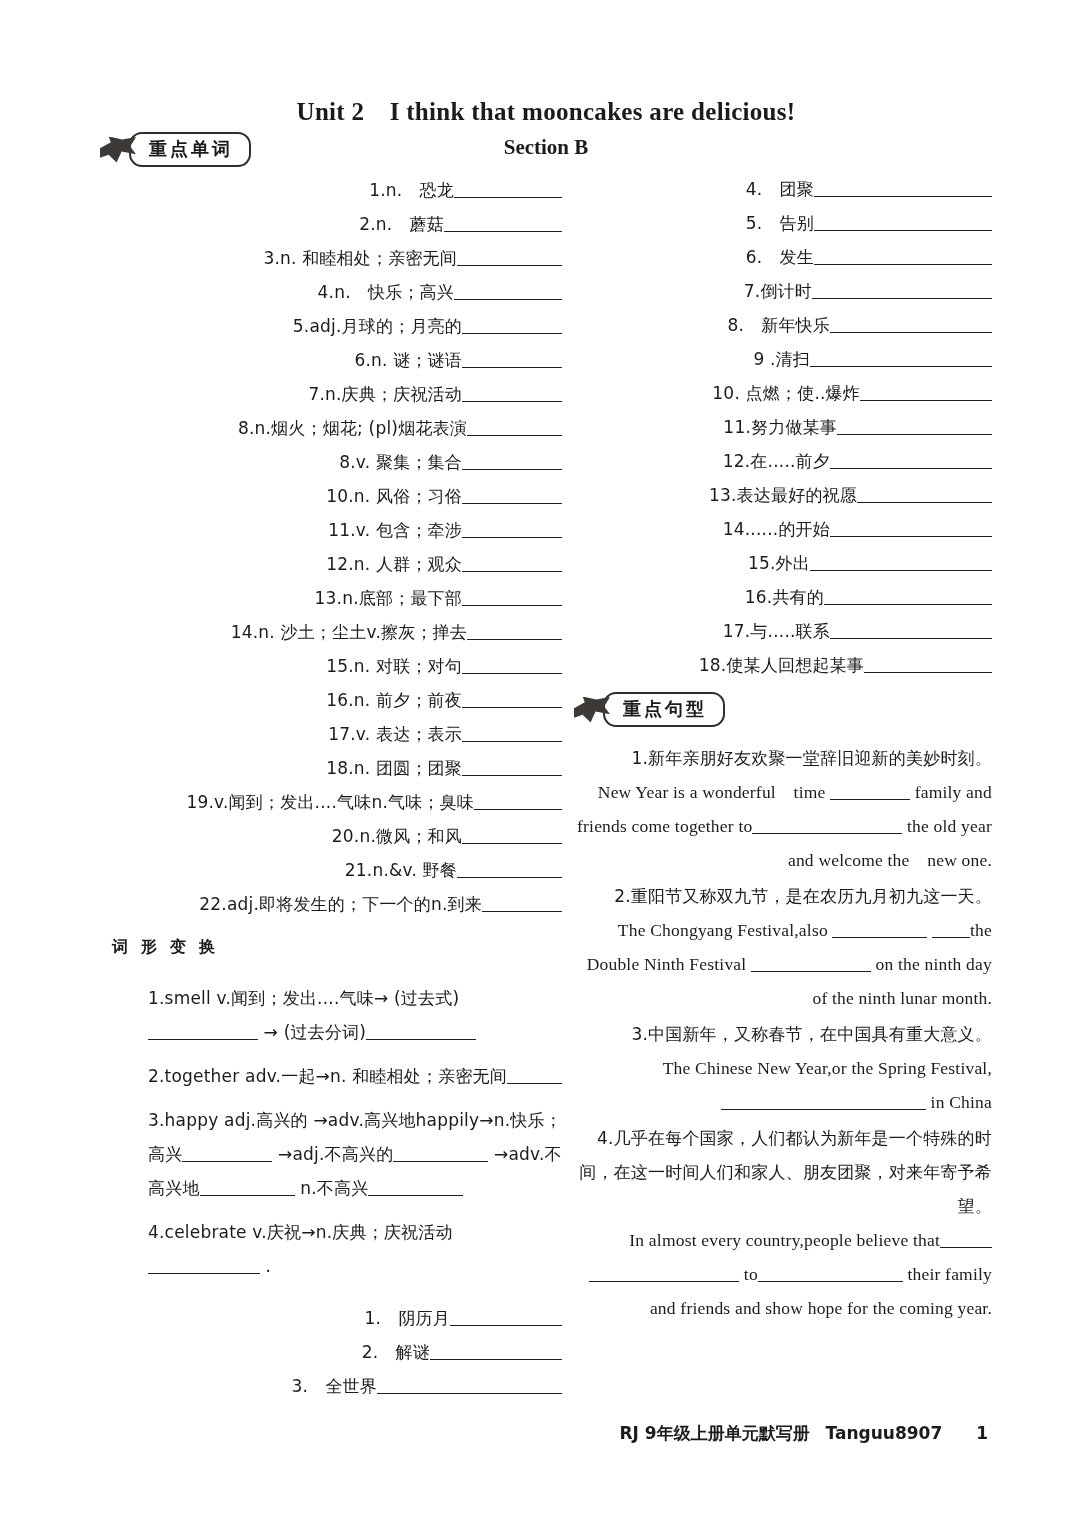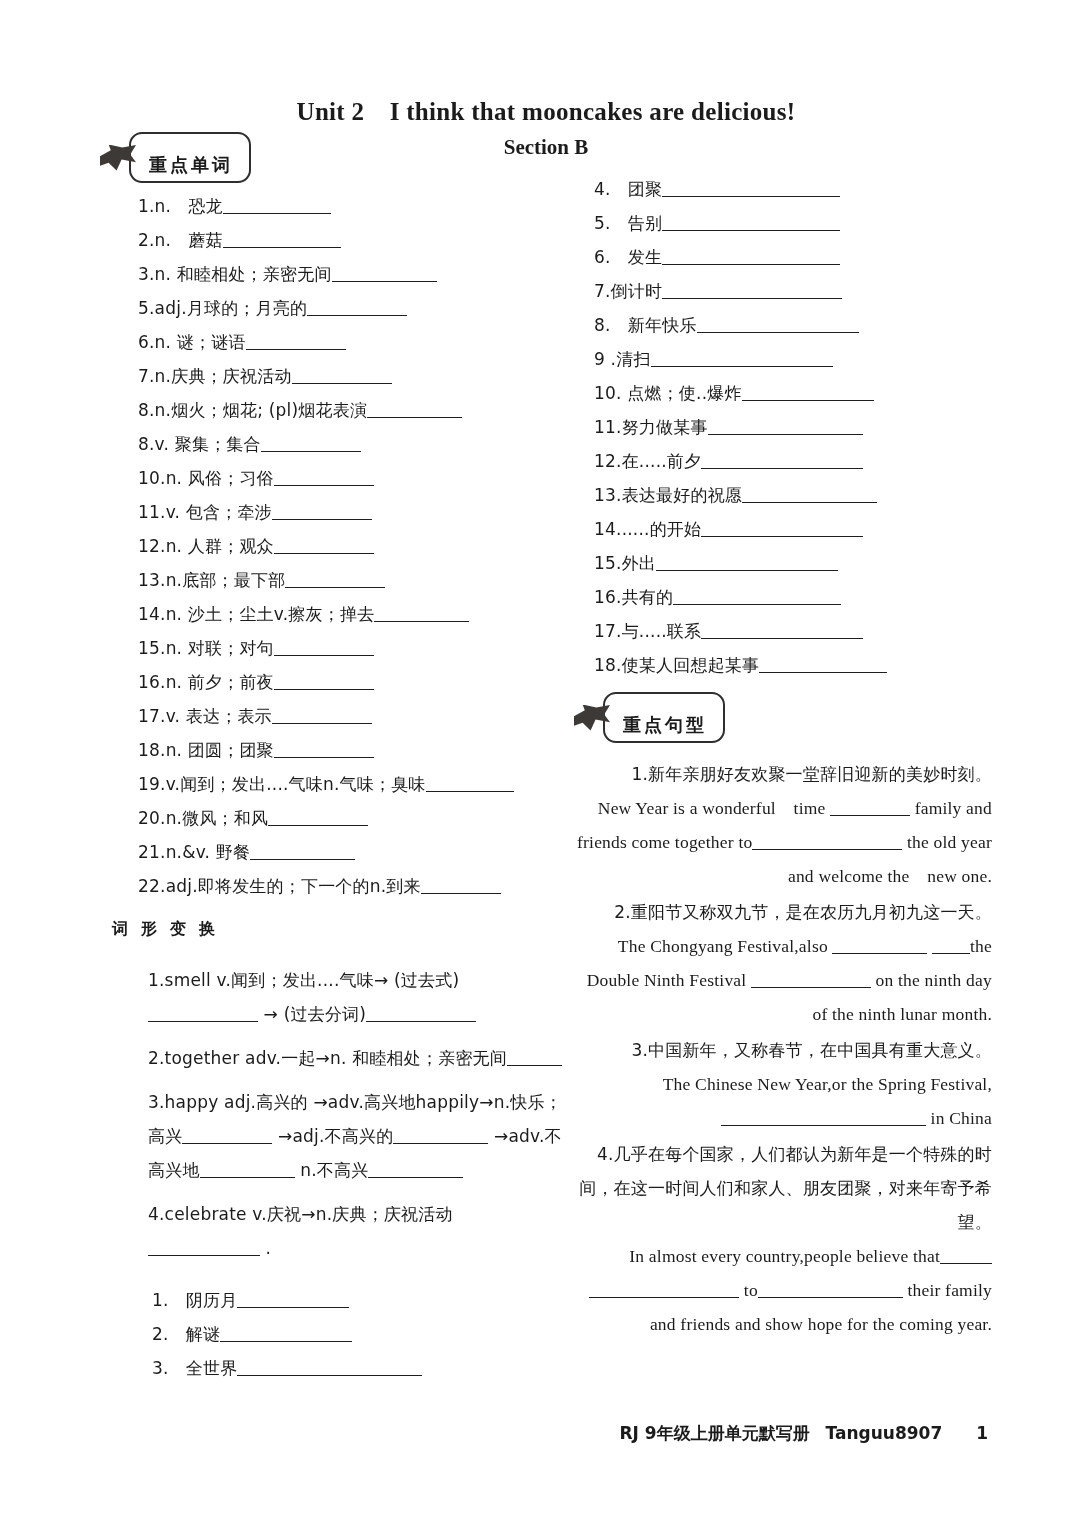--- a/index.html
+++ b/index.html
@@ -13,28 +13,28 @@
 
   .columns { display:flex; margin-top:8px; }
   .col-left { width:462px; }
   .col-right { width:418px; margin-left:12px; padding-top:10px; }
 
   
   .badge { display:flex; align-items:center; margin:0 0 12px 0; }
   .badge-first { margin-top:-36px; }
   .badge-icon { width:36px; height:26px; background:#3d3936; margin-right:-7px; position:relative; z-index:2; flex:0 0 auto;
     clip-path:polygon(0 45%,30% 22%,24% 0,62% 12%,100% 2%,84% 38%,100% 68%,60% 58%,46% 100%,24% 70%,0 82%); }
-  .badge-box { border:2px solid #2e2e2e; border-radius:13px; padding:19px 16px 4px 18px; font-weight:700; font-size:18px; letter-spacing:3px; background:#fff; }
+  .badge-box { border:2px solid #2e2e2e; border-radius:13px; padding:3px 16px 4px 18px; font-weight:700; font-size:18px; letter-spacing:3px; background:#fff; }
   .badge.diamond { margin:14px 0 16px 2px; }
   .diamond-char { position:relative; width:36px; height:36px; display:inline-flex; align-items:center; justify-content:center;
     font-weight:700; font-size:16px; margin-right:-7px; }
   .diamond-char::before { content:""; position:absolute; inset:5px; border:2px solid #2e2e2e; transform:rotate(45deg); background:#fff; z-index:-1; }
 
   
-  .kw-list { margin-left:38px; }
+  .kw-list { margin-left:38px;text-align:right; }
   .w-item { font-size:17px; line-height:22px; margin-bottom:12px; white-space:nowrap; }
   .col-right .w-item { white-space:normal; }
   .w-txt { letter-spacing:.2px; }
   .blank { display:inline-block; border-bottom:1.7px solid #1f1f1f; height:14px; vertical-align:-2px; }
 
   
   .wf-list { margin-left:48px; margin-bottom:24px; }
   .wf-item { font-size:17px; line-height:34px; margin-bottom:10px; }
 
   
@@ -65,20 +65,21 @@
 
         <div class="badge badge-first">
           <span class="badge-icon"></span>
           <span class="badge-box">重点单词</span>
         </div>
 
         <div class="kw-list" id="kw-left">
             <div class="w-item"><span class="w-txt">1.n.　恐龙</span><span class="blank" style="width: 108px;"></span></div>
             <div class="w-item"><span class="w-txt">2.n.　蘑菇</span><span class="blank" style="width: 118px;"></span></div>
             <div class="w-item"><span class="w-txt">3.n. 和睦相处；亲密无间</span><span class="blank" style="width: 105px;"></span></div>
+            <div class="w-item"><span class="w-txt">4.n.　快乐；高兴</span><span class="blank" style="width: 108px;"></span></div>
             <div class="w-item"><span class="w-txt">5.adj.月球的；月亮的</span><span class="blank" style="width: 100px;"></span></div>
             <div class="w-item"><span class="w-txt">6.n. 谜；谜语</span><span class="blank" style="width: 100px;"></span></div>
             <div class="w-item"><span class="w-txt">7.n.庆典；庆祝活动</span><span class="blank" style="width: 100px;"></span></div>
             <div class="w-item"><span class="w-txt">8.n.烟火；烟花; (pl)烟花表演</span><span class="blank" style="width: 95px;"></span></div>
             <div class="w-item"><span class="w-txt">8.v. 聚集；集合</span><span class="blank" style="width: 100px;"></span></div>
             <div class="w-item"><span class="w-txt">10.n. 风俗；习俗</span><span class="blank" style="width: 100px;"></span></div>
             <div class="w-item"><span class="w-txt">11.v. 包含；牵涉</span><span class="blank" style="width: 100px;"></span></div>
             <div class="w-item"><span class="w-txt">12.n. 人群；观众</span><span class="blank" style="width: 100px;"></span></div>
             <div class="w-item"><span class="w-txt">13.n.底部；最下部</span><span class="blank" style="width: 100px;"></span></div>
             <div class="w-item"><span class="w-txt">14.n. 沙土；尘土v.擦灰；掸去</span><span class="blank" style="width: 95px;"></span></div>

